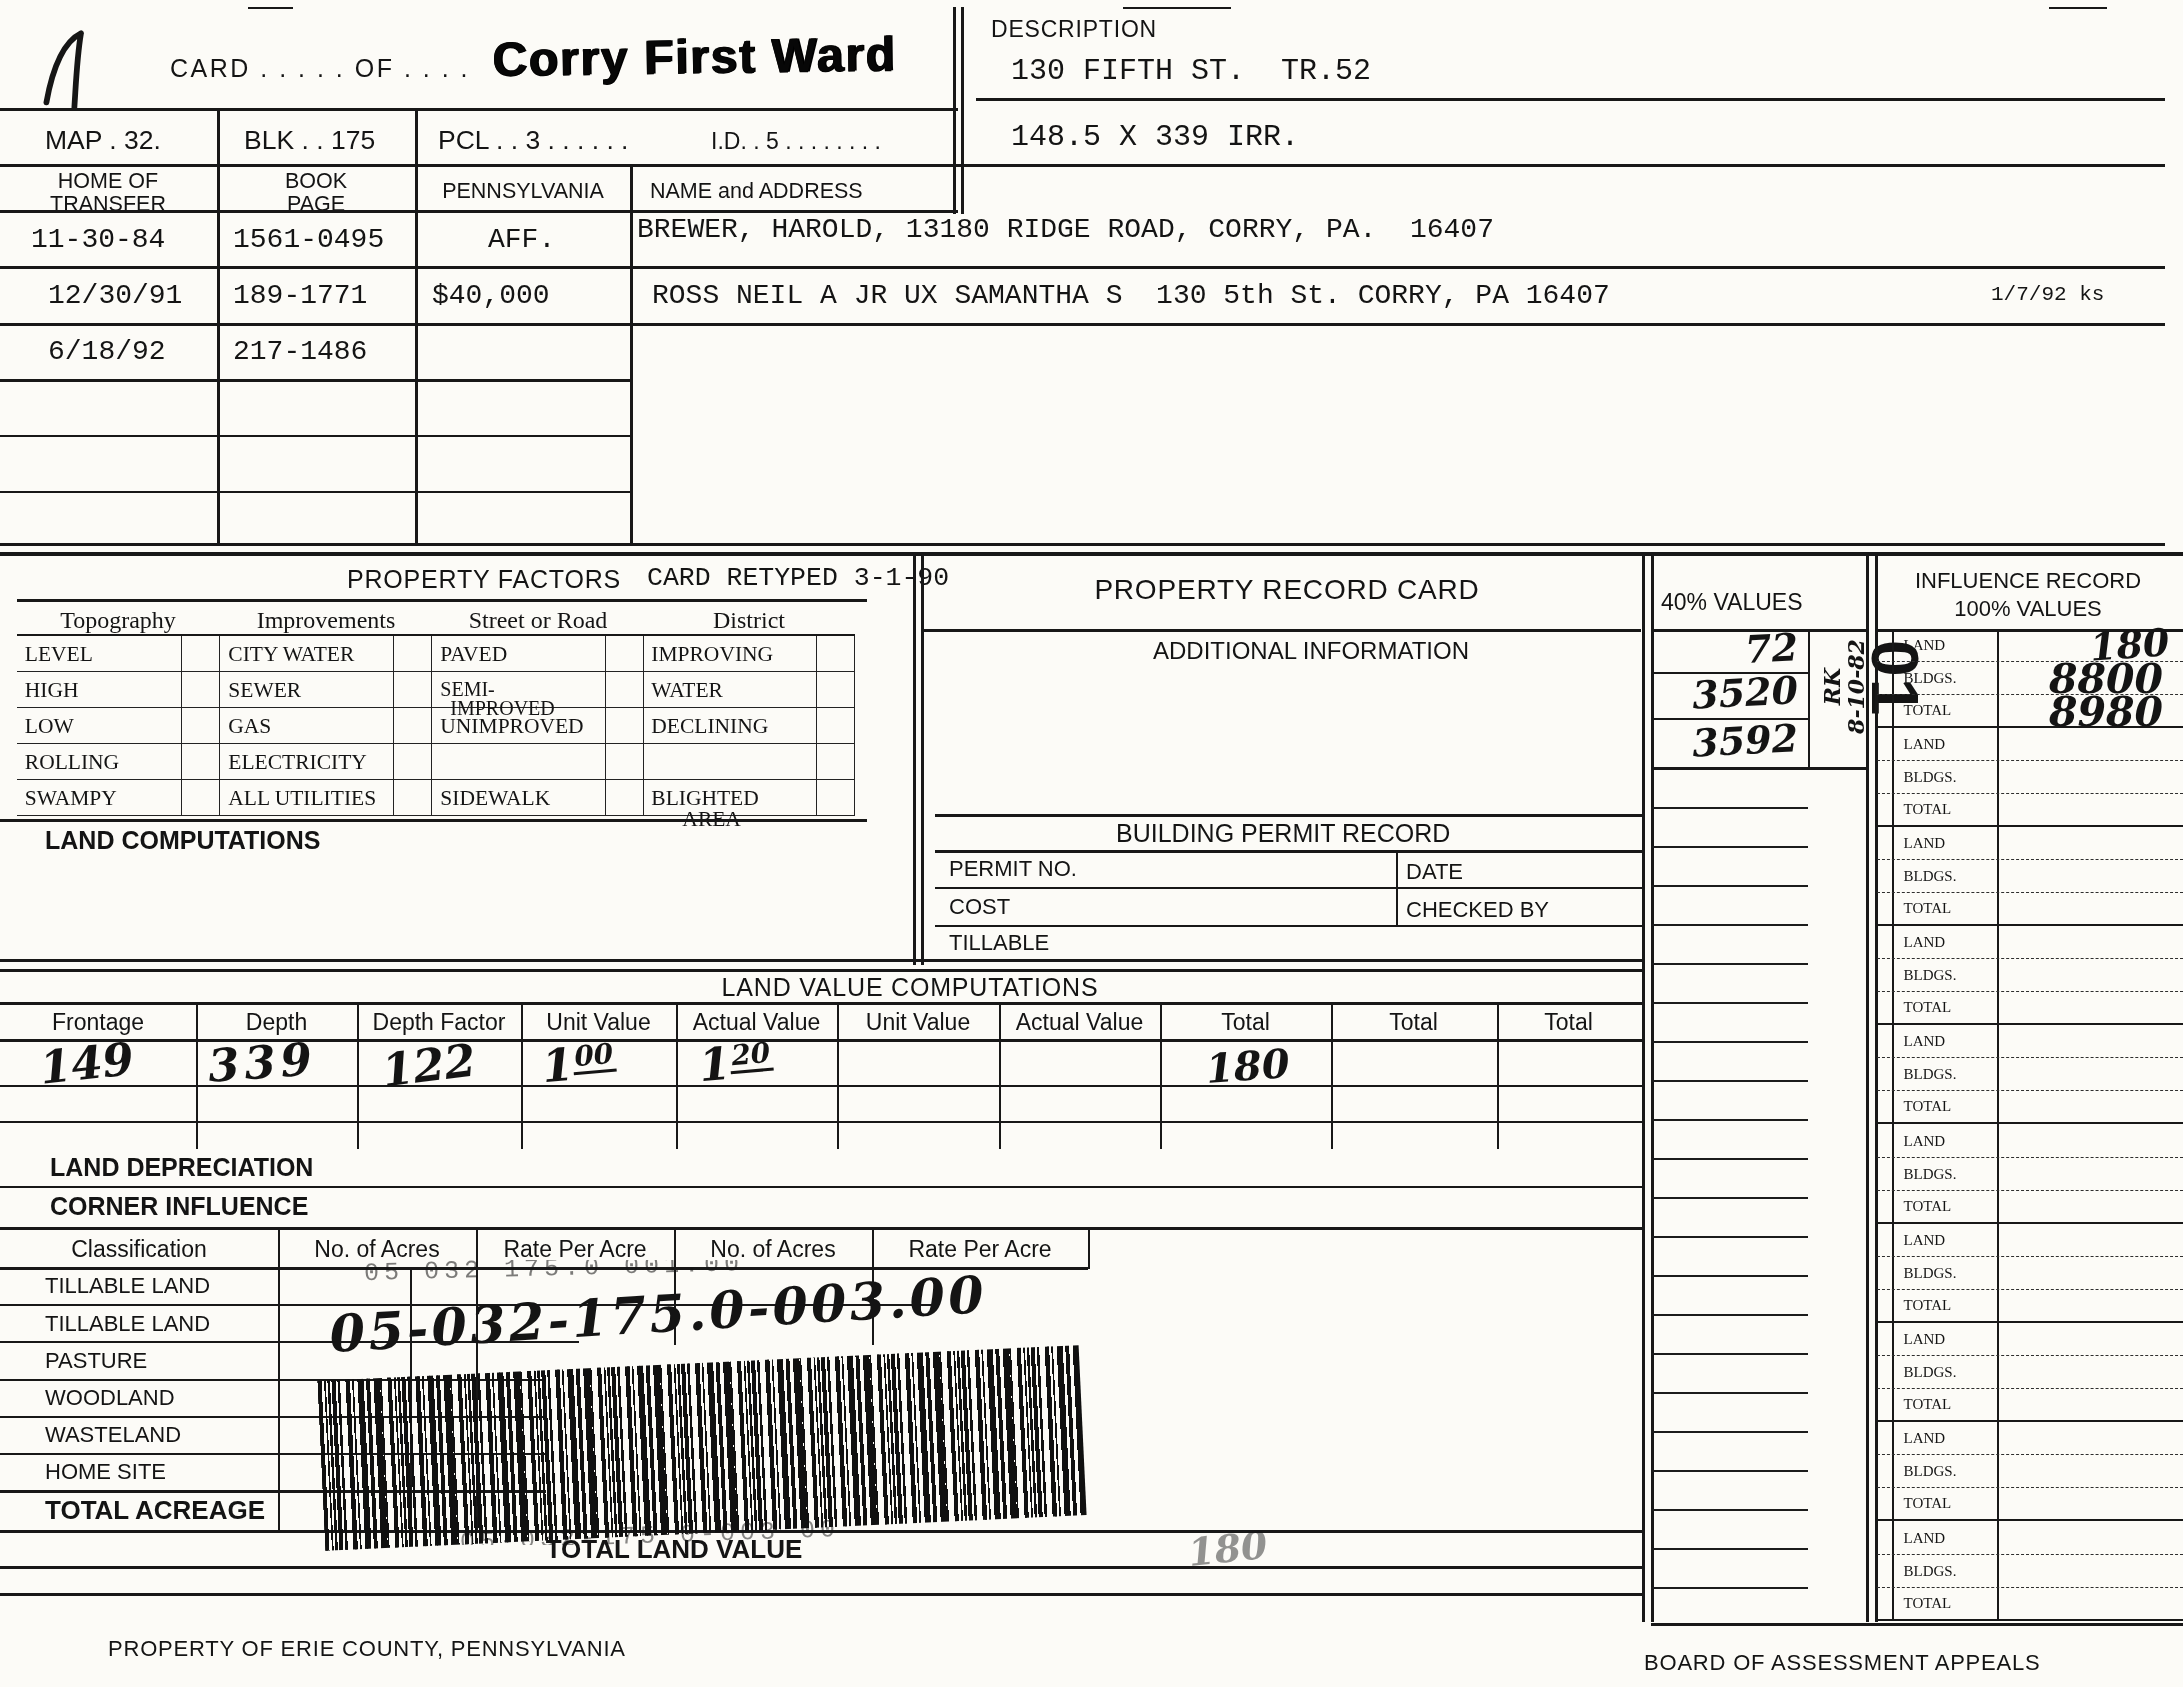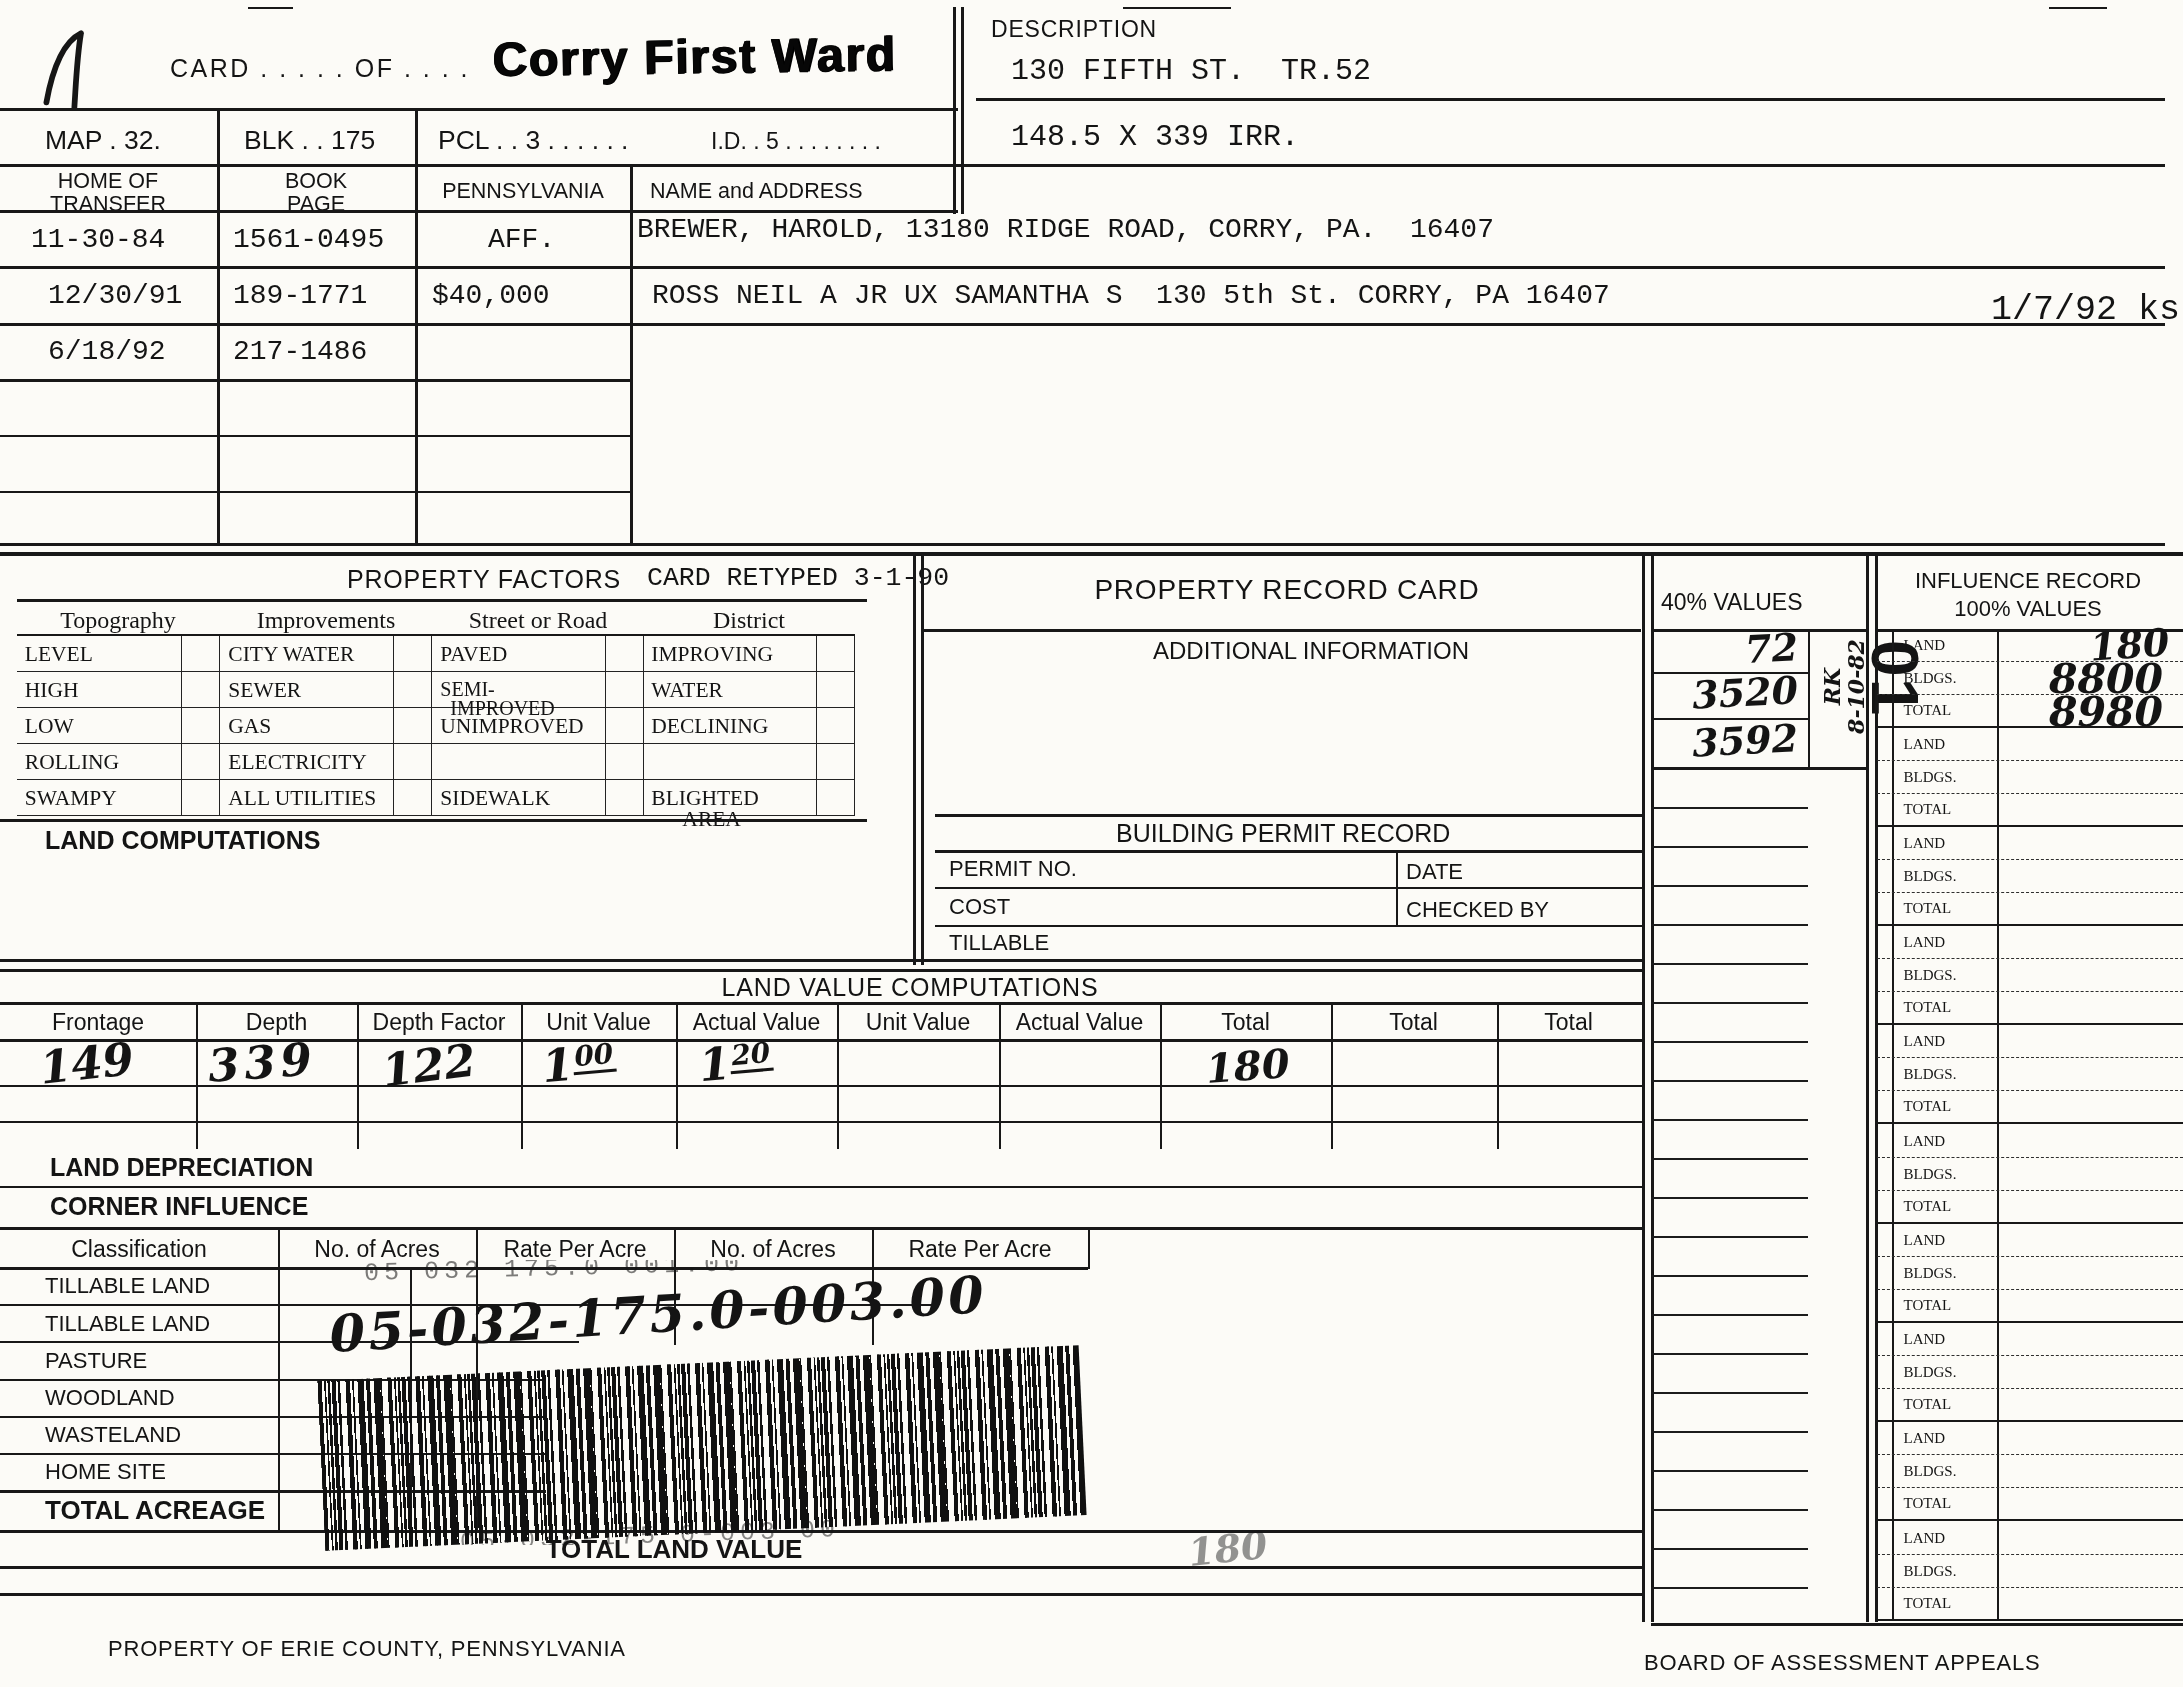--- a/index.html
+++ b/index.html
@@ -90,21 +90,21 @@
   <div class="t mono" style="left:31px;top:225px;font-size:28px">11-30-84</div>
   <div class="t mono" style="left:233px;top:225px;font-size:28px">1561-0495</div>
   <div class="t mono" style="left:488px;top:225px;font-size:28px">AFF.</div>
   <div class="t mono" style="left:637px;top:215px;font-size:28px">BREWER, HAROLD, 13180 RIDGE ROAD, CORRY, PA.  16407</div>
   <div class="hl" style="top:266px;left:0;width:2165px;height:2.5px"></div>
 
   <div class="t mono" style="left:48px;top:281px;font-size:28px">12/30/91</div>
   <div class="t mono" style="left:233px;top:281px;font-size:28px">189-1771</div>
   <div class="t mono" style="left:432px;top:281px;font-size:28px">$40,000</div>
   <div class="t mono" style="left:652px;top:281px;font-size:28px">ROSS NEIL A JR UX SAMANTHA S  130 5th St. CORRY, PA 16407</div>
-  <div class="t mono" style="left:1991px;top:292px;font-size:35px">1/7/92 ks</div>
+  <div class="t mono" style="left:1991px;top:284px;font-size:21px">1/7/92 ks</div>
   <div class="hl" style="top:323px;left:0;width:2165px;height:2.5px"></div>
 
   <div class="t mono" style="left:48px;top:337px;font-size:28px">6/18/92</div>
   <div class="t mono" style="left:233px;top:337px;font-size:28px">217-1486</div>
   <div class="hl" style="top:379px;left:0;width:630px;height:2.5px"></div>
   <div class="hl" style="top:435px;left:0;width:630px;height:1.7px"></div>
   <div class="hl" style="top:491px;left:0;width:630px;height:1.7px"></div>
 
   <div class="hl" style="top:543px;left:0;width:2165px;height:2.5px"></div>
   <div class="hl" style="top:552px;left:0;width:2183px;height:4.1px"></div>

